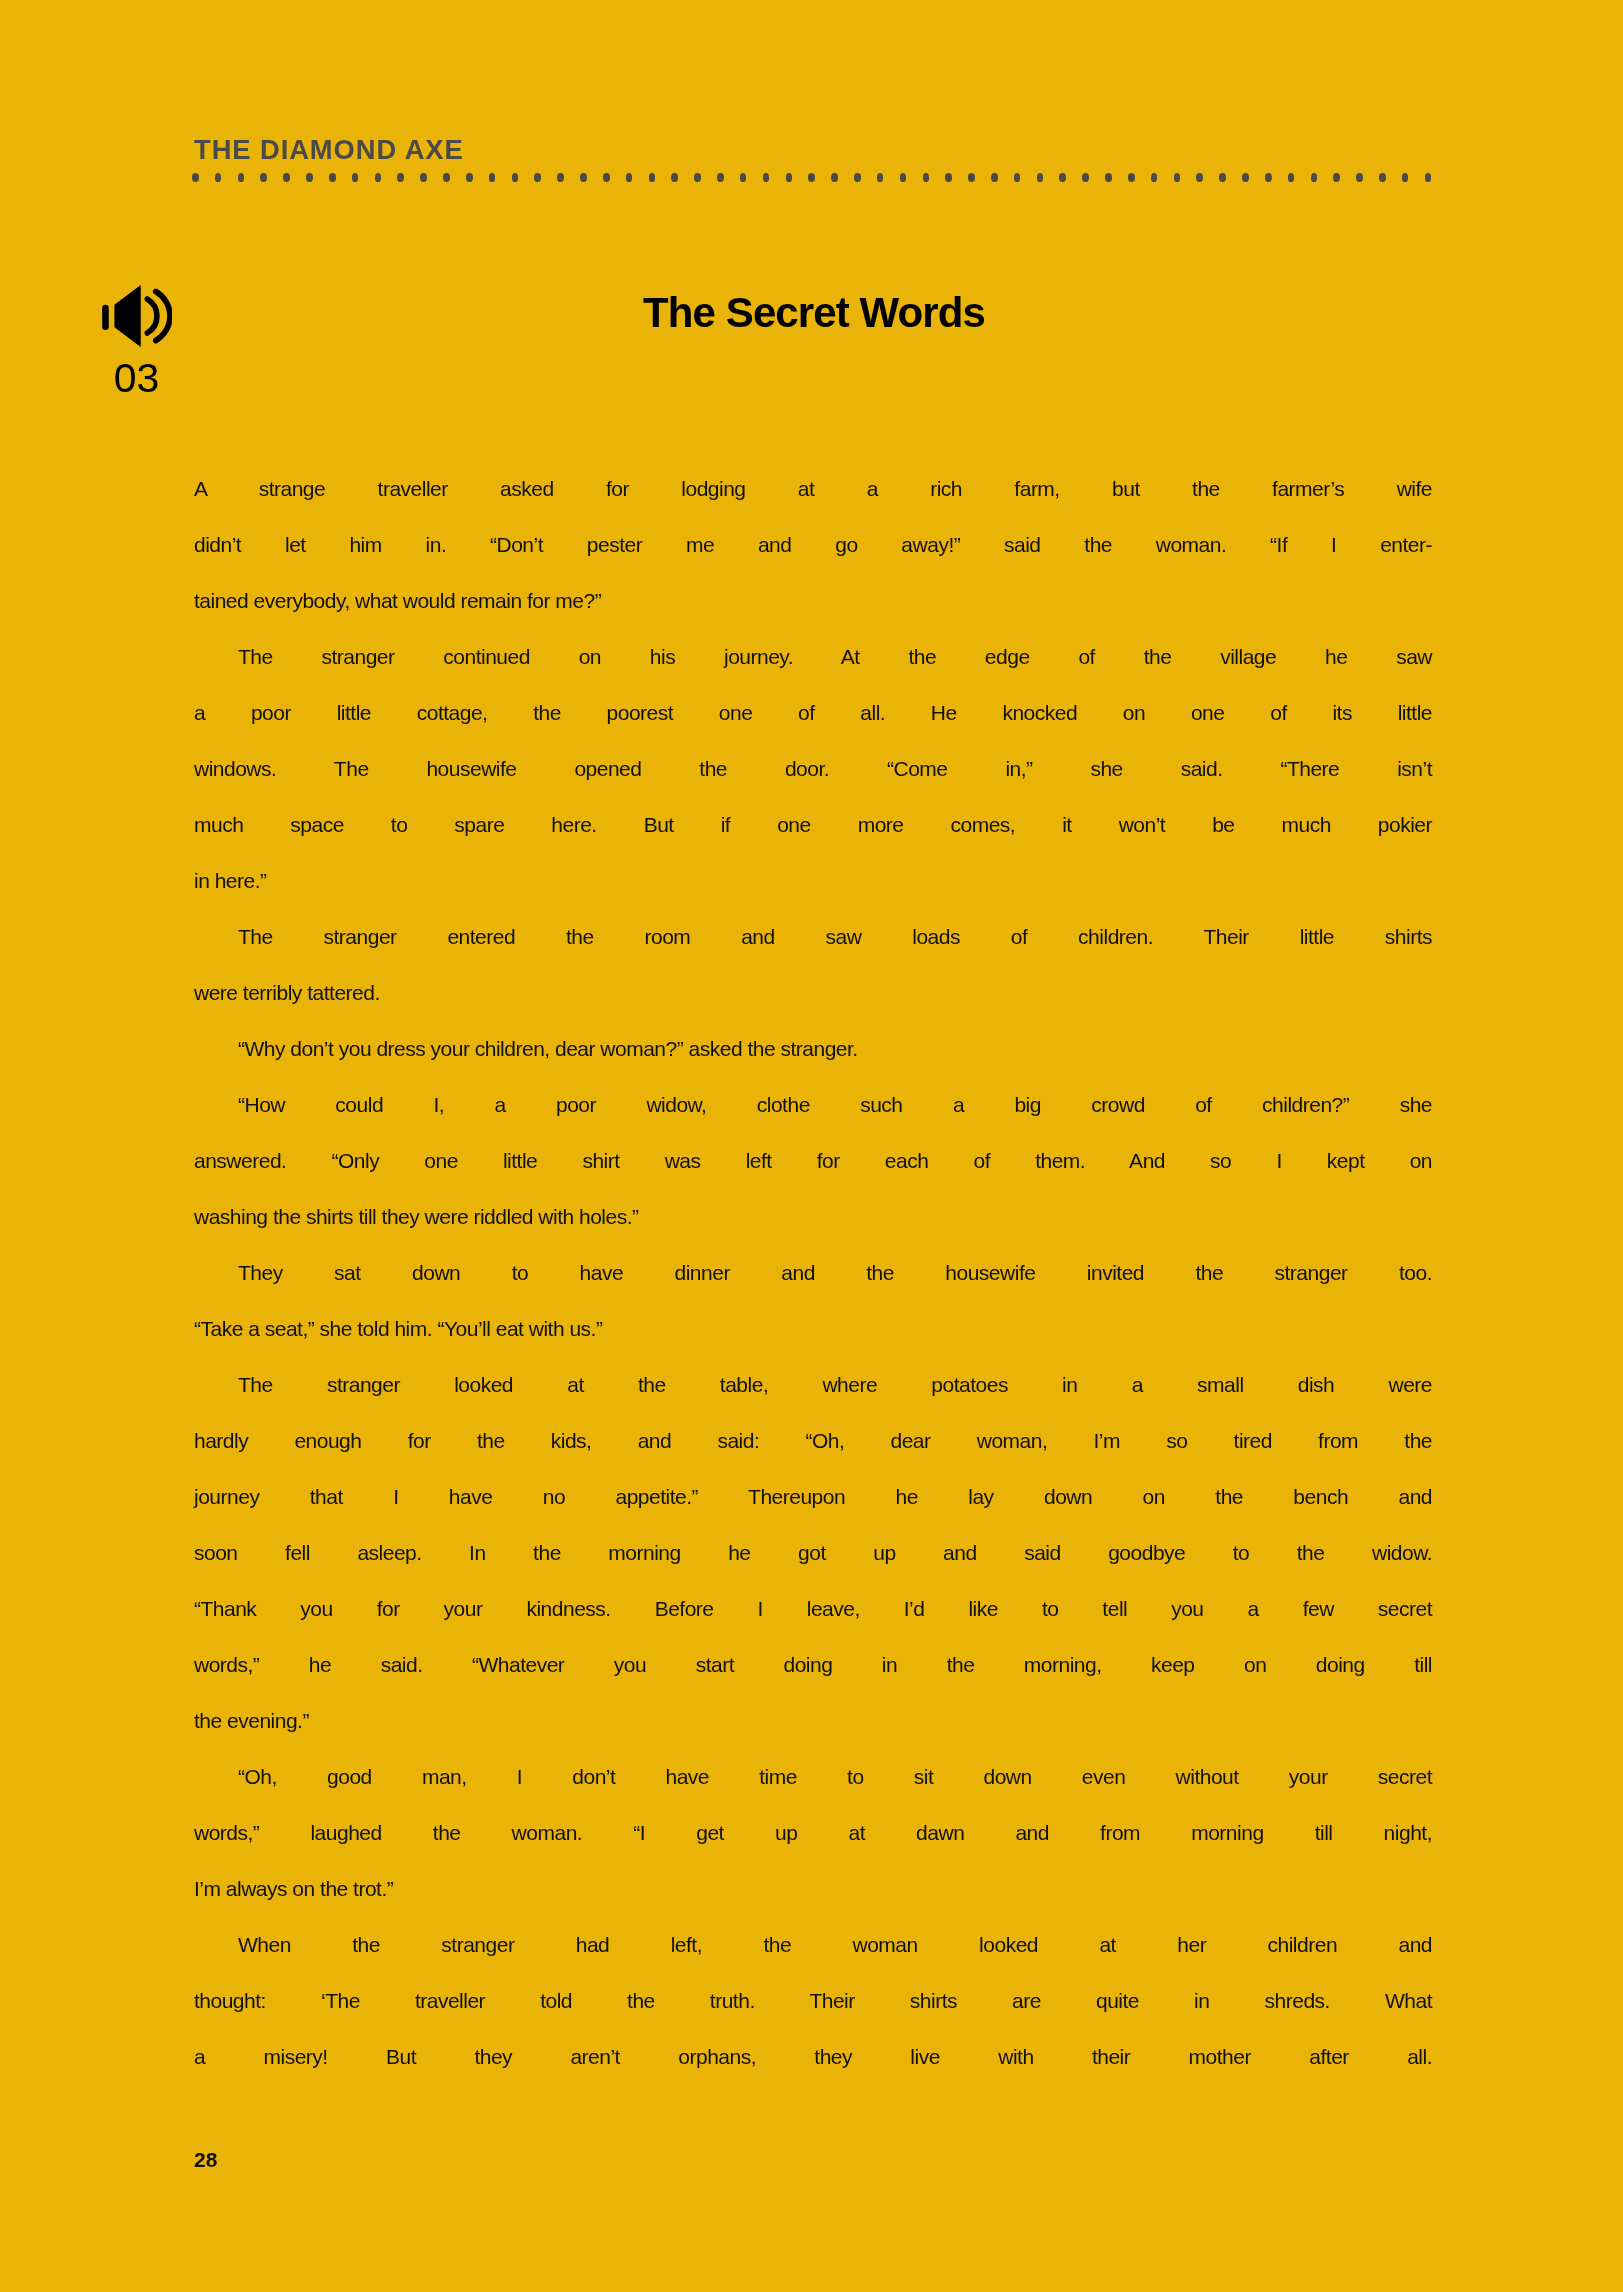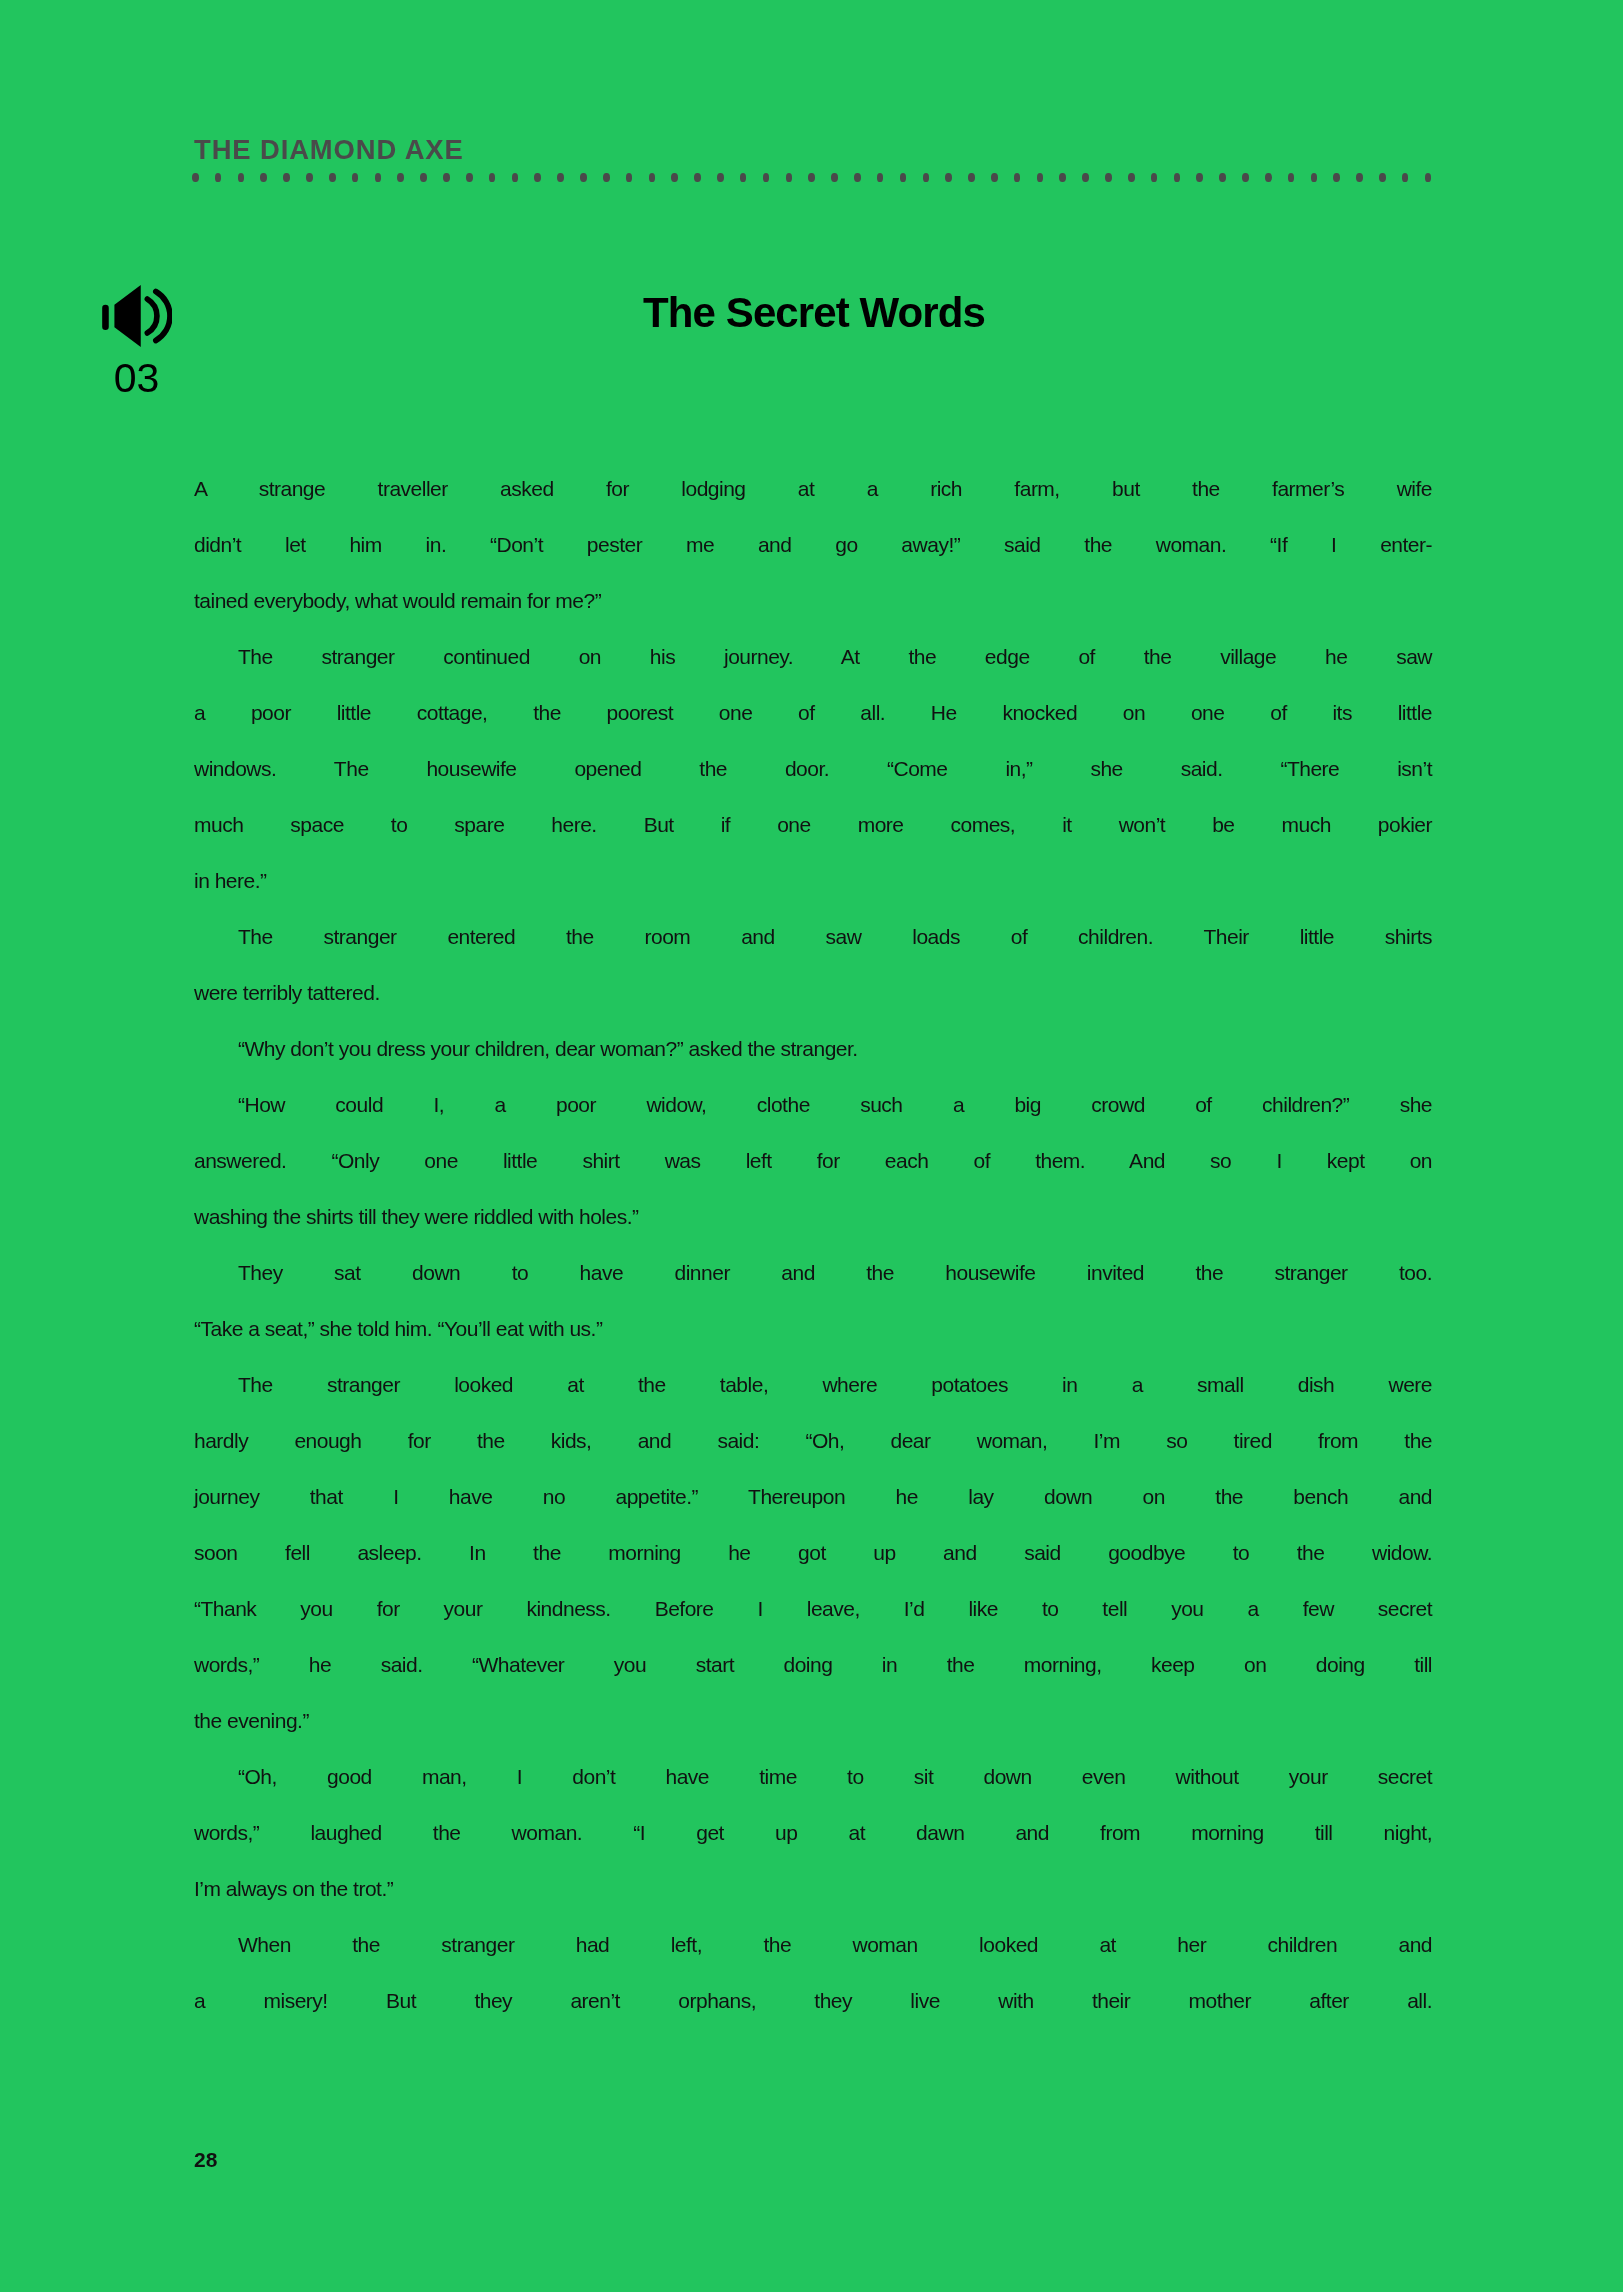--- a/index.html
+++ b/index.html
@@ -4,21 +4,21 @@
 <style>
   html, body {
     margin: 0;
     padding: 0;
     background: #ffffff;
   }
   .page {
     position: relative;
     width: 1624px;
     height: 2292px;
-    background: #22c55e;
+    background: #eab308;
     font-family: "Liberation Sans", sans-serif;
     overflow: hidden;
   }
 
   
   .running-header {
     position: absolute;
     left: 194px;
     top: 134px;
     font-size: 27.4px;
@@ -216,19 +216,20 @@
       <div class="line just">hardly enough for the kids, and said: “Oh, dear woman, I’m so tired from the</div>
       <div class="line just">journey that I have no appetite.” Thereupon he lay down on the bench and</div>
       <div class="line just">soon fell asleep. In the morning he got up and said goodbye to the widow.</div>
       <div class="line just">“Thank you for your kindness. Before I leave, I’d like to tell you a few secret</div>
       <div class="line just">words,” he said. “Whatever you start doing in the morning, keep on doing till</div>
       <div class="line">the evening.”</div>
       <div class="line just ind">“Oh, good man, I don’t have time to sit down even without your secret</div>
       <div class="line just">words,” laughed the woman. “I get up at dawn and from morning till night,</div>
       <div class="line">I’m always on the trot.”</div>
       <div class="line just ind">When the stranger had left, the woman looked at her children and</div>
+      <div class="line just">thought: ‘The traveller told the truth. Their shirts are quite in shreds. What</div>
       <div class="line just">a misery! But they aren’t orphans, they live with their mother after all.</div>
     </div>
 
   <div class="page-number">28</div>
 
 </div>
 
 
 </body></html>

